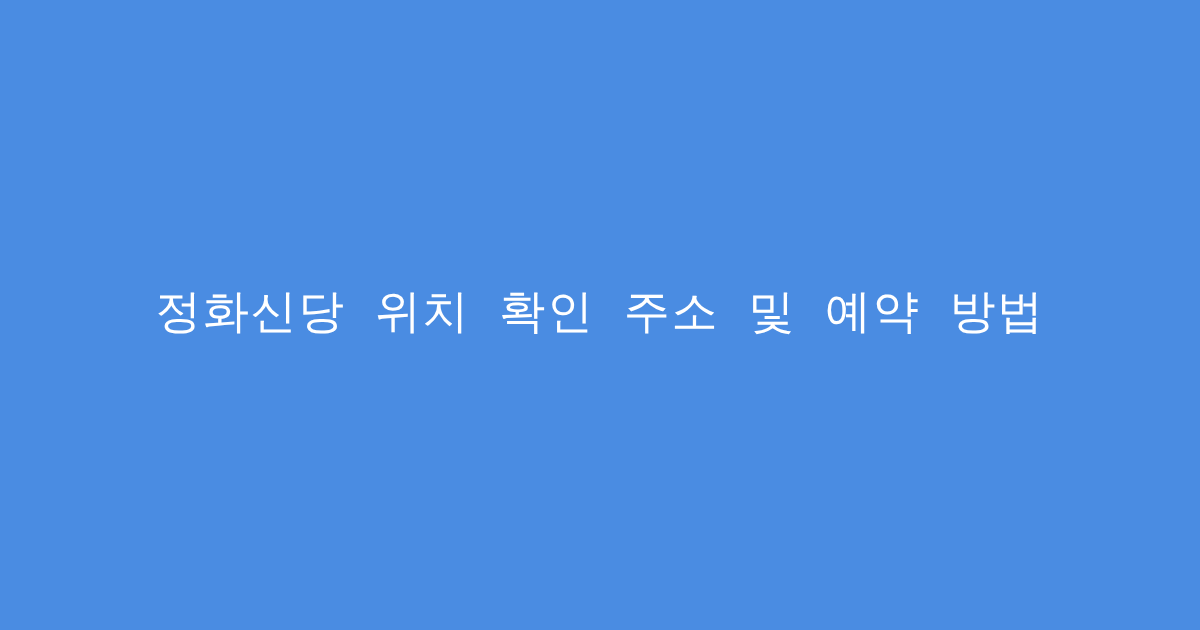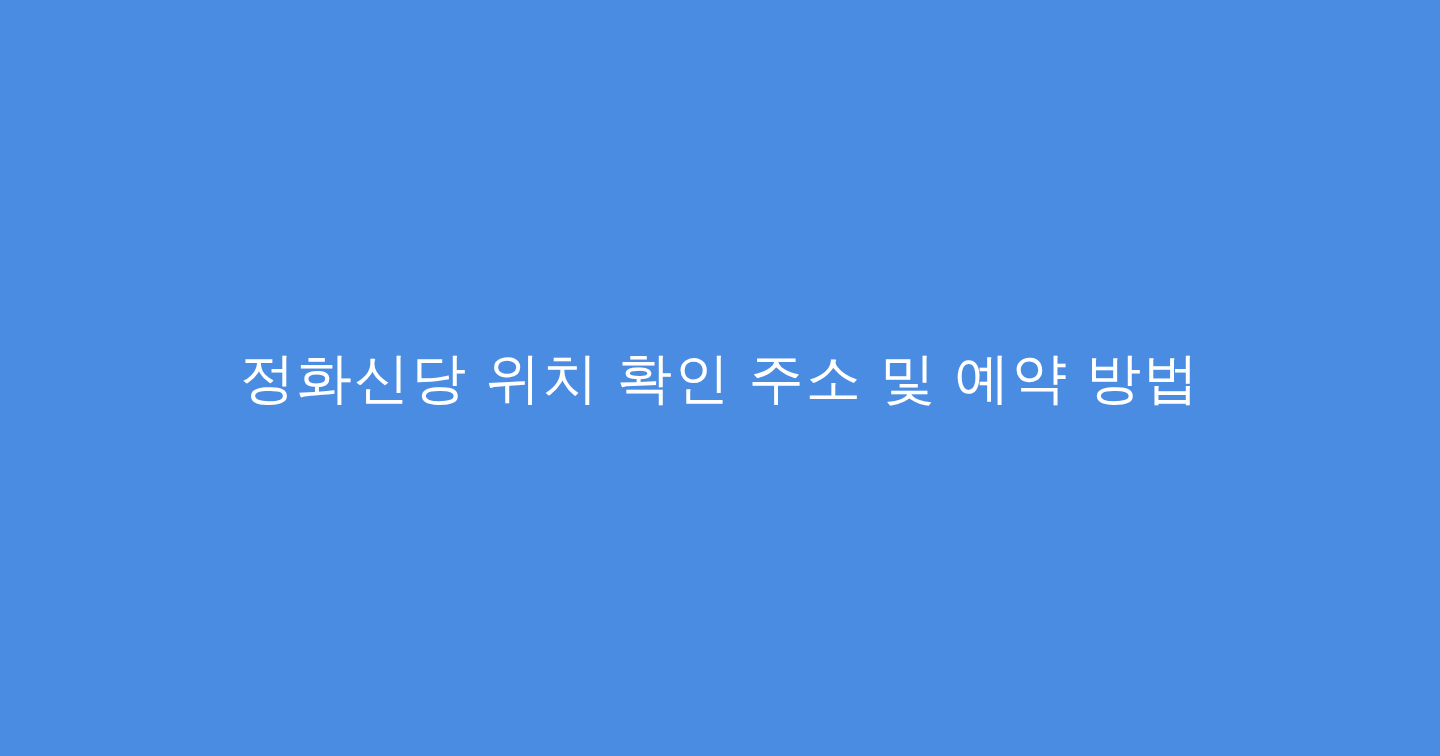--- a/index.html
+++ b/index.html
@@ -30,21 +30,21 @@
 
   .og-inner {
     width: 1080px;
     display: block;
   }
 
   .og-title {
     margin: 0;
     padding: 0;
     color: #ffffff;
-    font-family: Liberation Sans, sans-serif;
+    font-family: Liberation Mono, monospace;
     font-size: 46px;
     font-weight: 400;
     line-height: 1.35;
     letter-spacing: 0.035em;
     word-break: keep-all;
     white-space: nowrap;
     text-rendering: geometricPrecision;
   }
 </style>
 </head>

